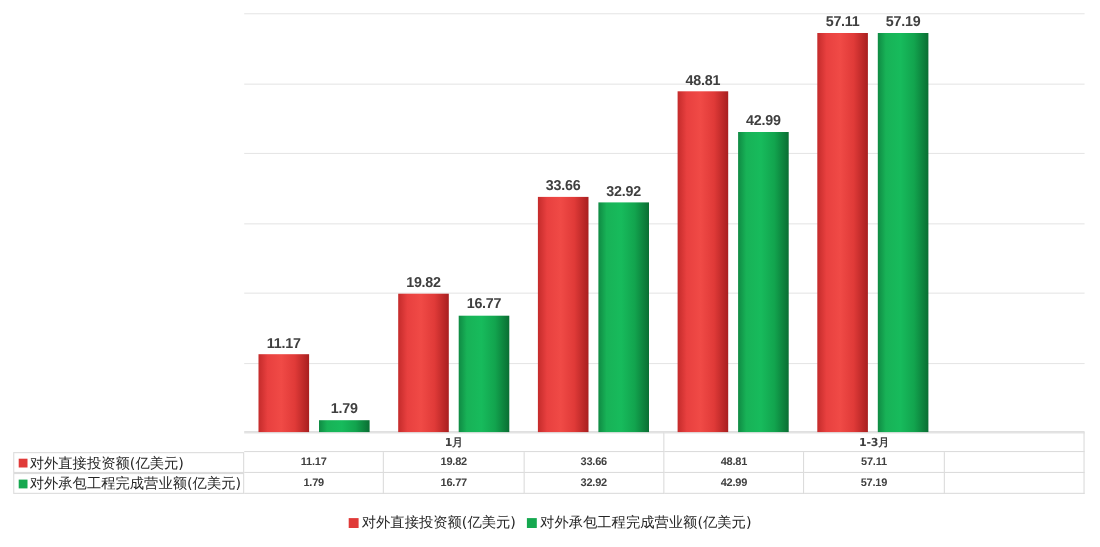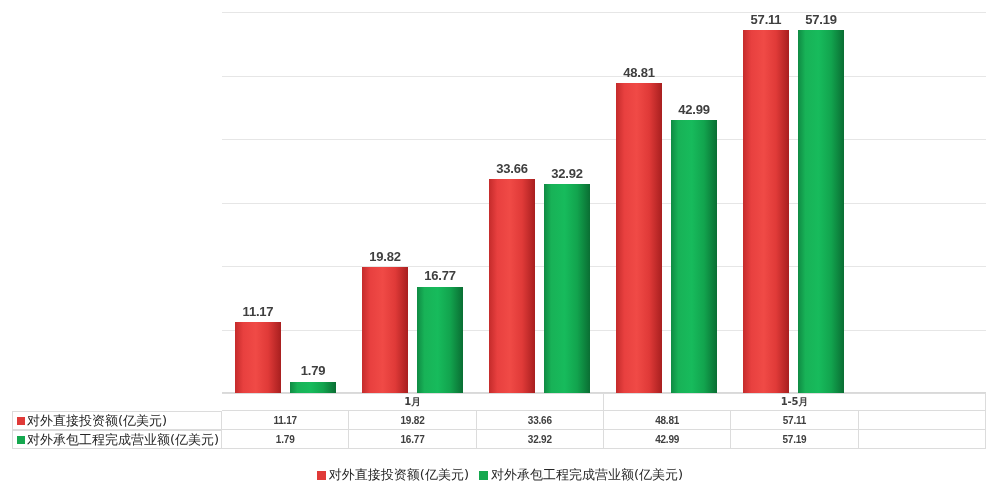--- a/index.html
+++ b/index.html
@@ -230,21 +230,21 @@
     <div class="bar green" style="left:798px;  width:46px; height:363.2px; top:29.8px;"></div>
     <div class="bar-label" style="left:766px; top:12px;">57.11</div>
     <div class="bar-label" style="left:821px; top:12px;">57.19</div>
   </div>
 
   <div class="data-table">
 
     <div class="tbl-row r0">
       <div class="lbl-cell empty"></div>
       <div class="data-cell cat-cell">1月</div>
-      <div class="data-cell cat-cell">1-5月</div>
+      <div class="data-cell cat-cell">1-3月</div>
     </div>
 
     <div class="tbl-row r1">
       <div class="lbl-cell bordered">
         <span class="swatch red"></span>
         <span>对外直接投资额(亿美元)</span>
       </div>
       <div class="data-cell">11.17</div>
       <div class="data-cell">19.82</div>
       <div class="data-cell">33.66</div>

